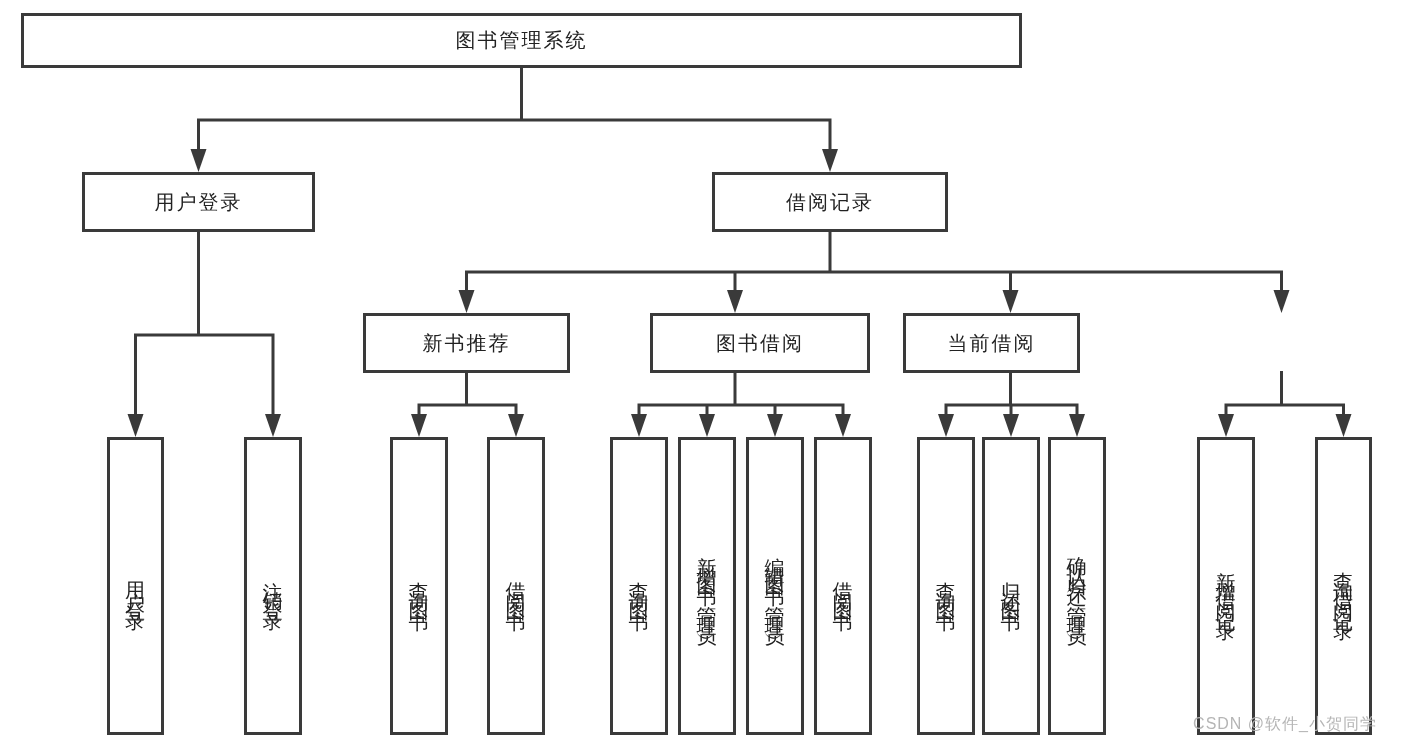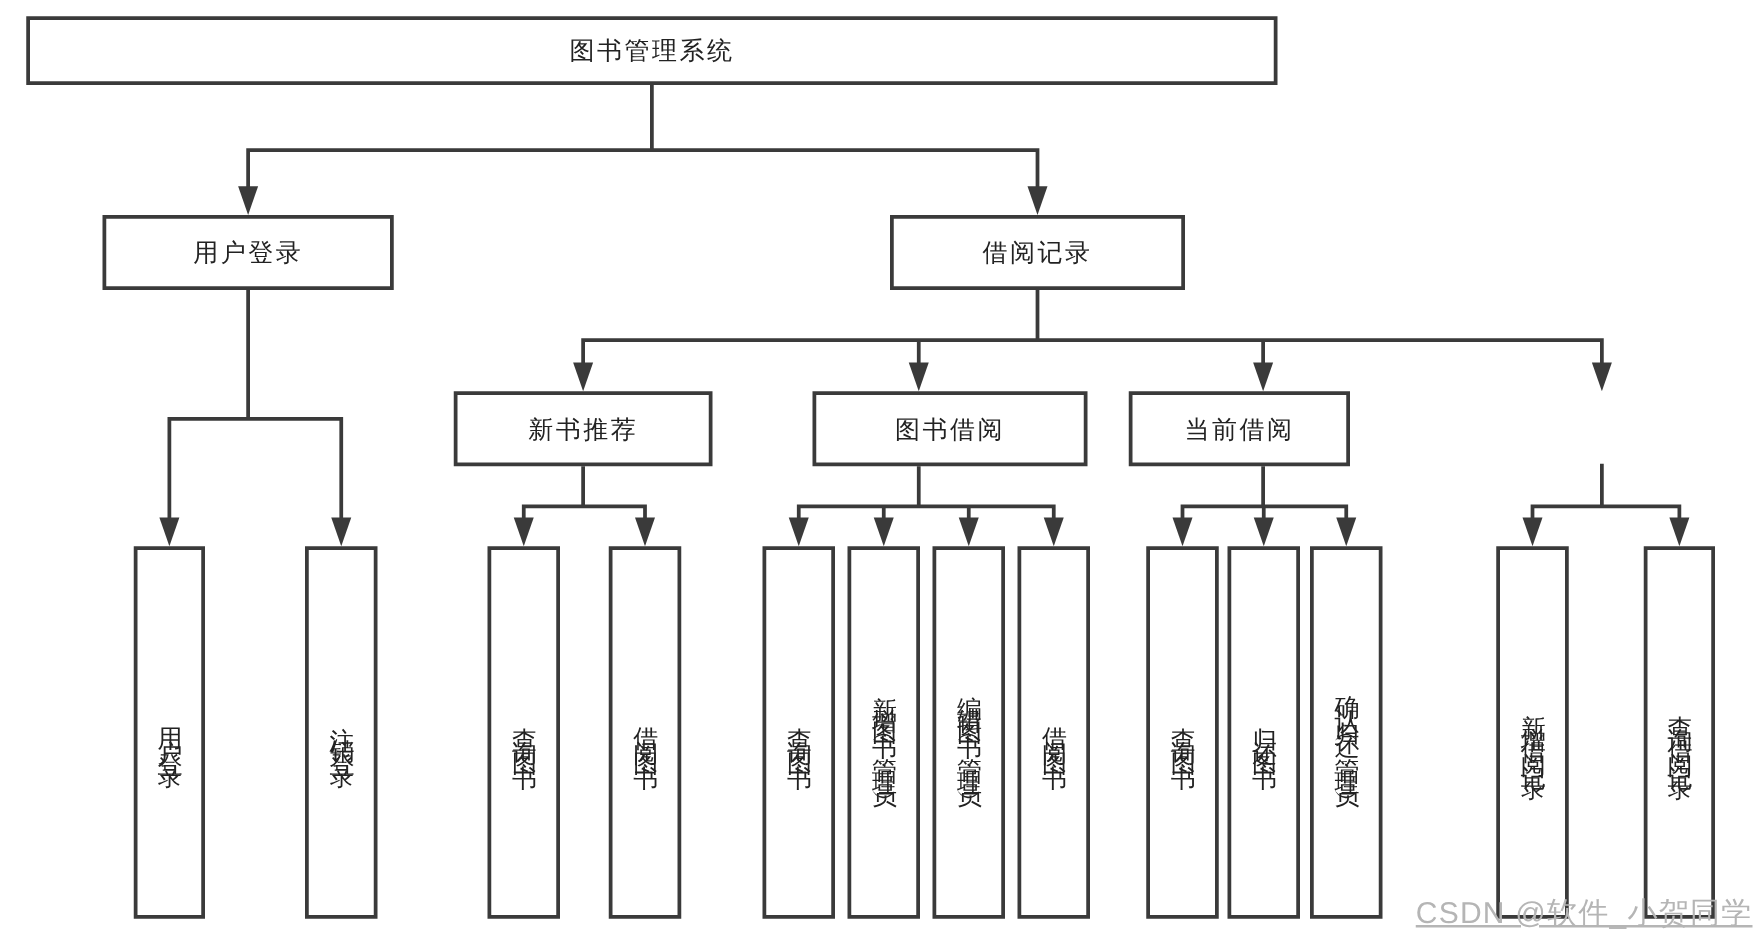--- a/index.html
+++ b/index.html
@@ -31,27 +31,26 @@
   .node.v{
     writing-mode:vertical-rl;
     text-orientation:mixed;
     letter-spacing:10px;
     line-height:1;
     font-size:20px;
   }
   .watermark{
     position:absolute;
     z-index:5;
-    right:3px;
+    right:28px;
     top:714px;
-    font-size:24px;
+    font-size:16px;
     color:var(--wm);
     letter-spacing:1px;
     white-space:nowrap;
-    text-decoration:underline;
   }
 </style>
 </head>
 <body>
 
 <div id="canvas">
 
   <svg id="wires" width="1405" height="747" viewBox="0 0 1405 747">
     <g stroke="#3a3a3a" stroke-width="3" fill="none">
 

